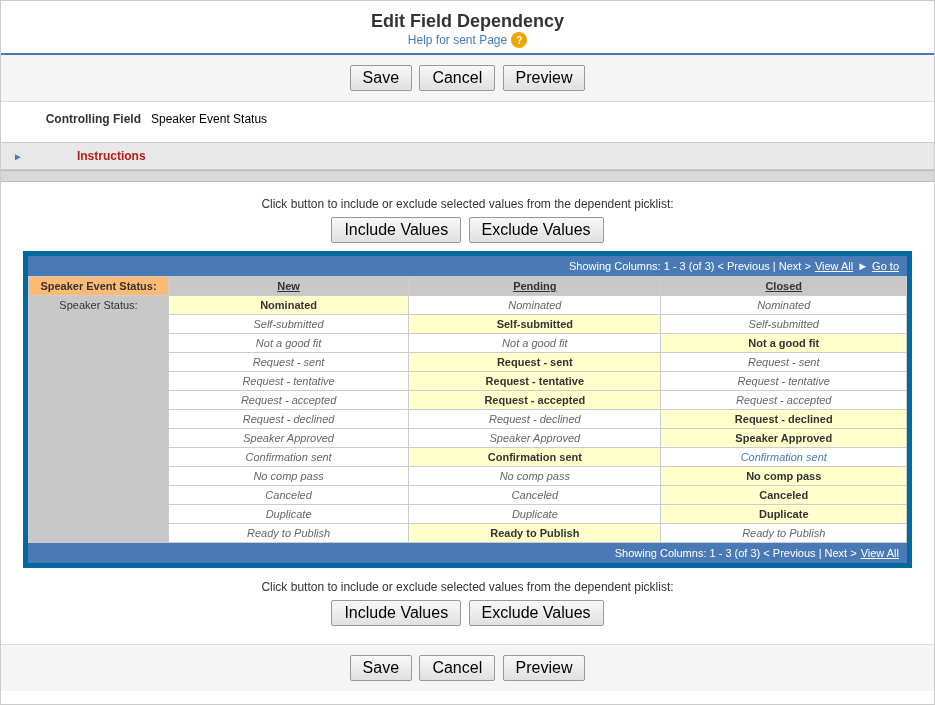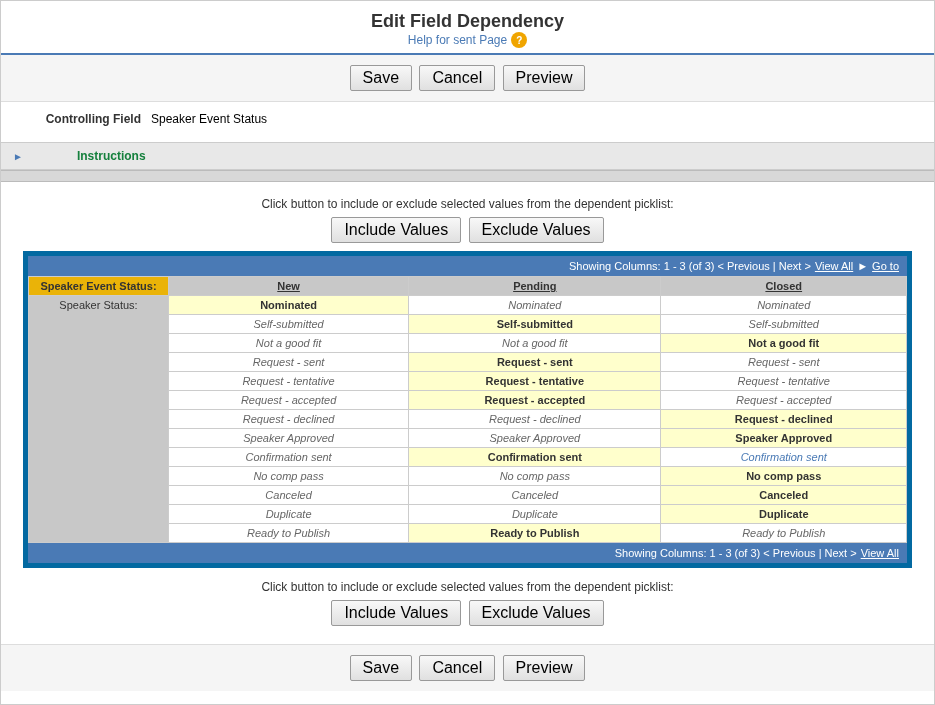--- a/index.html
+++ b/index.html
@@ -96,21 +96,21 @@
       align-items: center;
       gap: 6px;
       cursor: pointer;
     }
     .instructions-arrow {
       color: #4a7ab5;
       font-size: 10px;
     }
     .instructions-label {
       font-weight: bold;
-      color: #15803d;
+      color: #b91c1c;
       font-size: 12px;
       padding-left: 48px;
     }
     
     .gray-divider {
       background: #d8d8d8;
       height: 12px;
       border-top: 1px solid #bbb;
       border-bottom: 1px solid #bbb;
     }
@@ -149,21 +149,21 @@
       width: 100%;
       border-collapse: collapse;
     }
     .dep-table th, .dep-table td {
       border: 1px solid #ccc;
       padding: 3px 6px;
       text-align: center;
       font-size: 11px;
     }
     .row-header-cell {
-      background: #eab308;
+      background: #fdba74;
       font-weight: bold;
       text-align: left;
       padding-left: 8px;
       width: 140px;
     }
     .col-header {
       background: #c8c8c8;
       font-weight: bold;
       text-align: center;
     }

